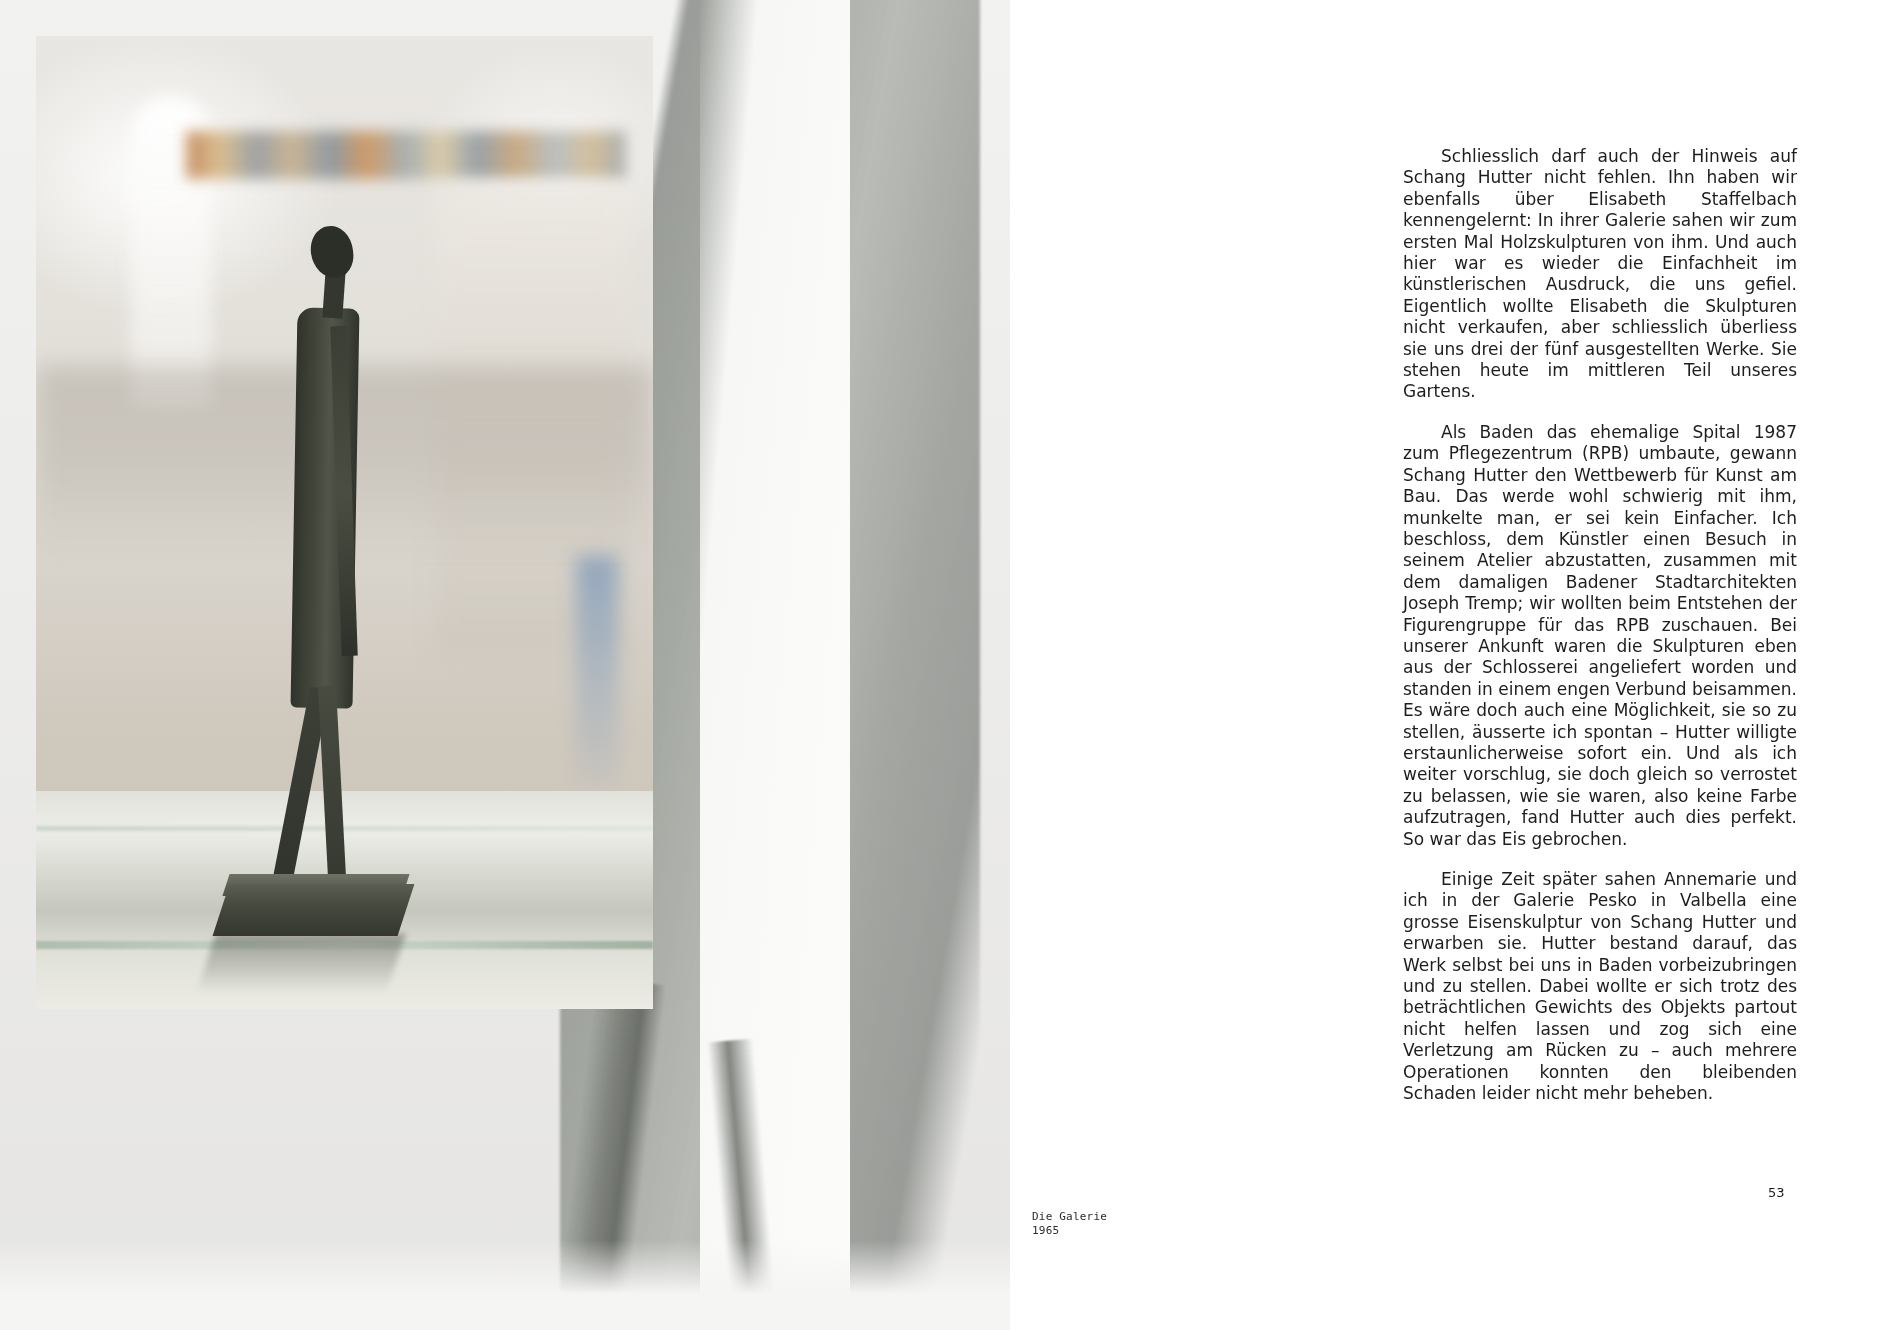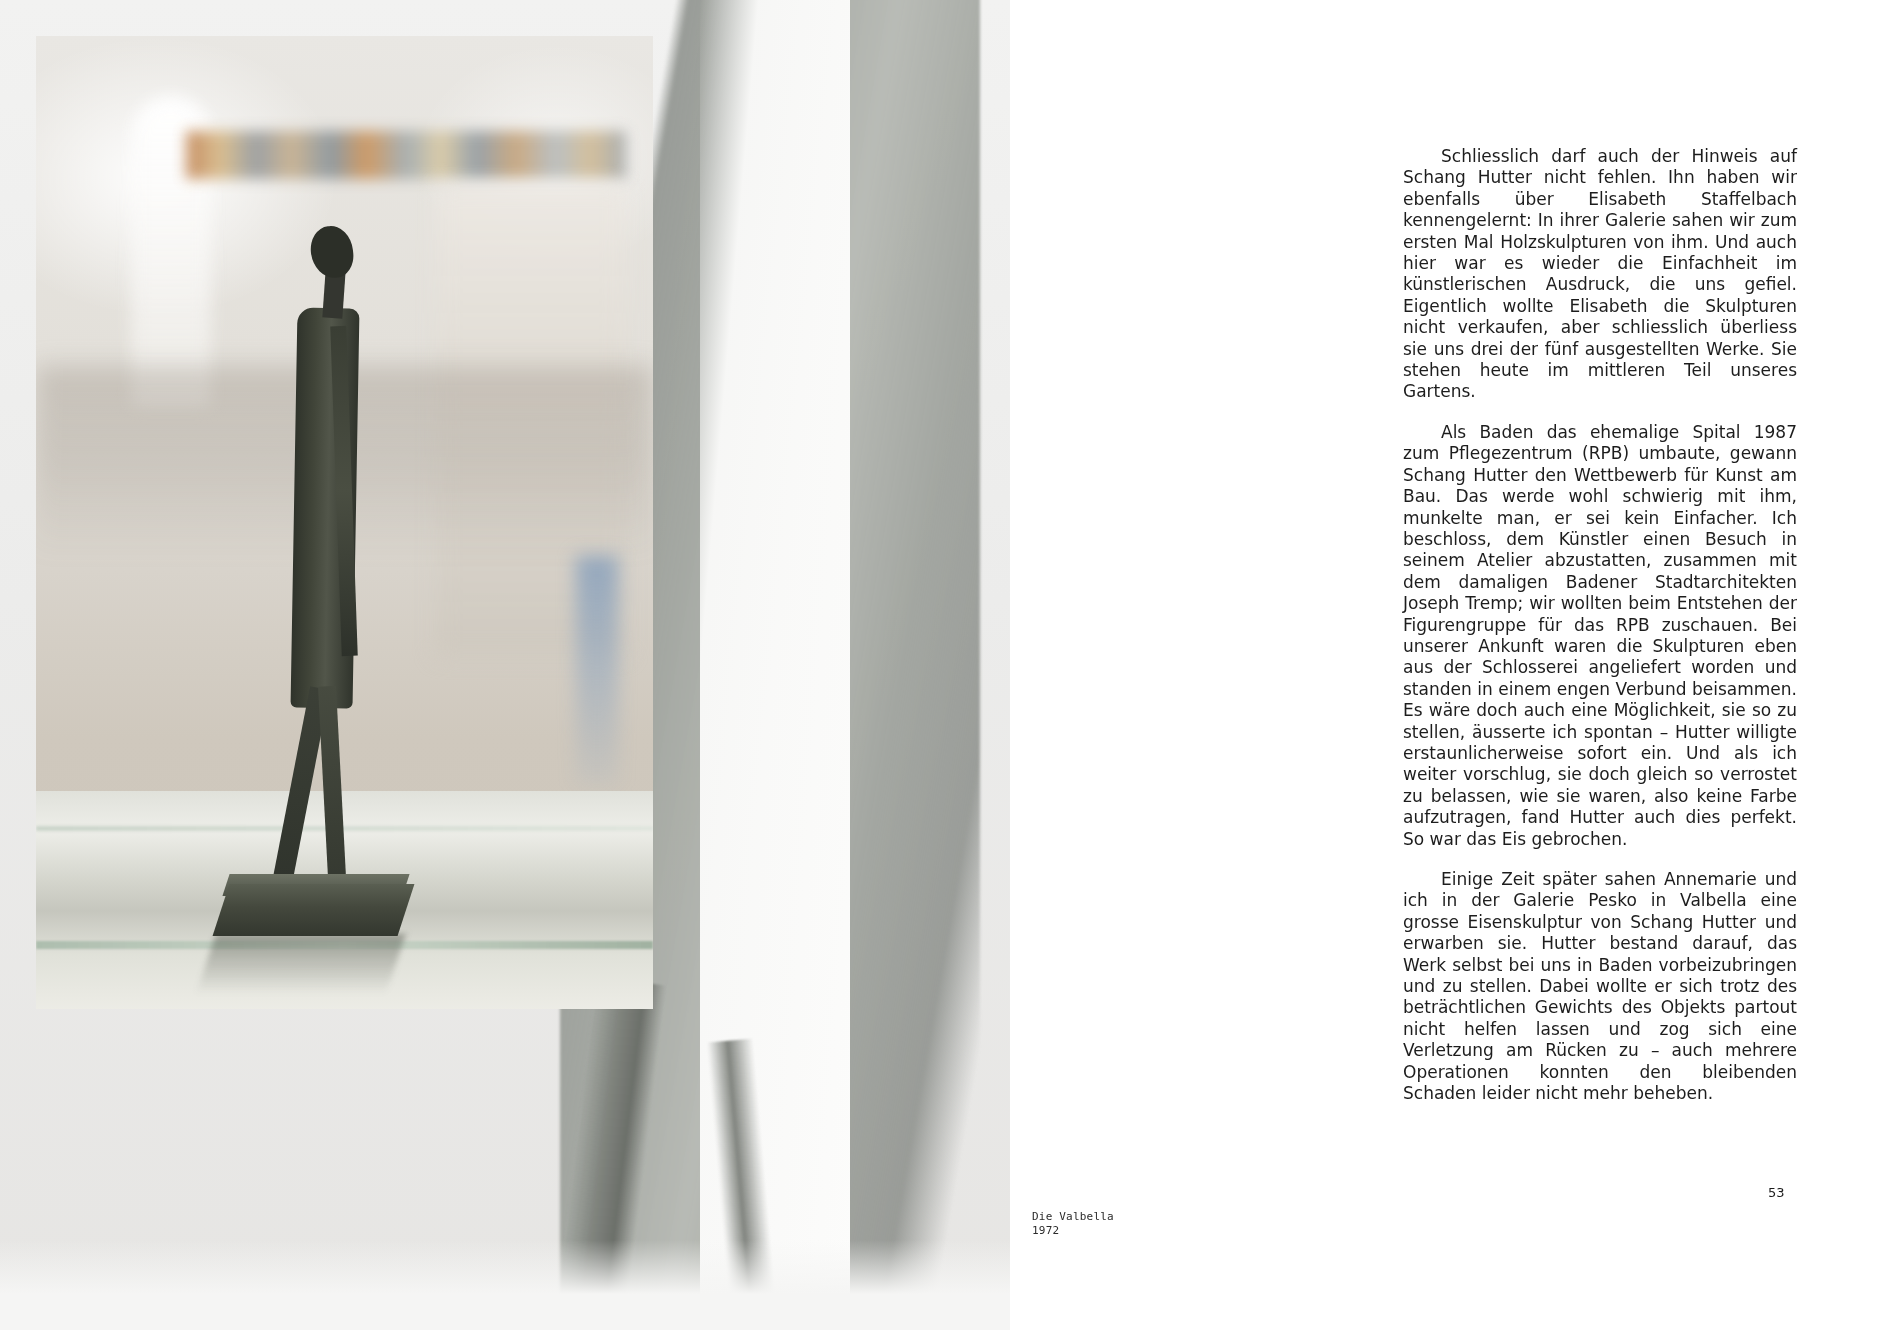--- a/index.html
+++ b/index.html
@@ -366,17 +366,17 @@
     <div class="textcol">
       <p>Schliesslich darf auch der Hinweis auf Schang Hutter nicht fehlen. Ihn haben wir ebenfalls über Elisabeth Staffelbach kennengelernt: In ihrer Galerie sahen wir zum ersten Mal Holzskulpturen von ihm. Und auch hier war es wieder die Einfachheit im künstlerischen Ausdruck, die uns gefiel. Eigentlich wollte Elisabeth die Skulpturen nicht verkaufen, aber schliesslich überliess sie uns drei der fünf ausgestellten Werke. Sie stehen heute im mittleren Teil unseres Gartens.</p>
       <p>Als Baden das ehemalige Spital 1987 zum Pflegezentrum (RPB) umbaute, gewann Schang Hutter den Wettbewerb für Kunst am Bau. Das werde wohl schwierig mit ihm, munkelte man, er sei kein Einfacher. Ich beschloss, dem Künstler einen Besuch in seinem Atelier abzustatten, zusammen mit dem damaligen Badener Stadtarchitekten Joseph Tremp; wir wollten beim Entstehen der Figurengruppe für das RPB zuschauen. Bei unserer Ankunft waren die Skulpturen eben aus der Schlosserei angeliefert worden und standen in einem engen Verbund beisammen. Es wäre doch auch eine Möglichkeit, sie so zu stellen, äusserte ich spontan – Hutter willigte erstaunlicherweise sofort ein. Und als ich weiter vorschlug, sie doch gleich so verrostet zu belassen, wie sie waren, also keine Farbe aufzutragen, fand Hutter auch dies perfekt. So war das Eis gebrochen.</p>
       <p>Einige Zeit später sahen Annemarie und ich in der Galerie Pesko in Valbella eine grosse Eisenskulptur von Schang Hutter und erwarben sie. Hutter bestand darauf, das Werk selbst bei uns in Baden vorbeizubringen und zu stellen. Dabei wollte er sich trotz des beträchtlichen Gewichts des Objekts partout nicht helfen lassen und zog sich eine Verletzung am Rücken zu – auch mehrere Operationen konnten den bleibenden Schaden leider nicht mehr beheben.</p>
     </div>
 
     <div class="page-number">53</div>
   </div>
 
   <div class="caption">
-    <div>Die Valbella</div>
-    <div>1972</div>
+    <div>Die Galerie</div>
+    <div>1965</div>
   </div>
 
 </div>
 
 </body></html>

